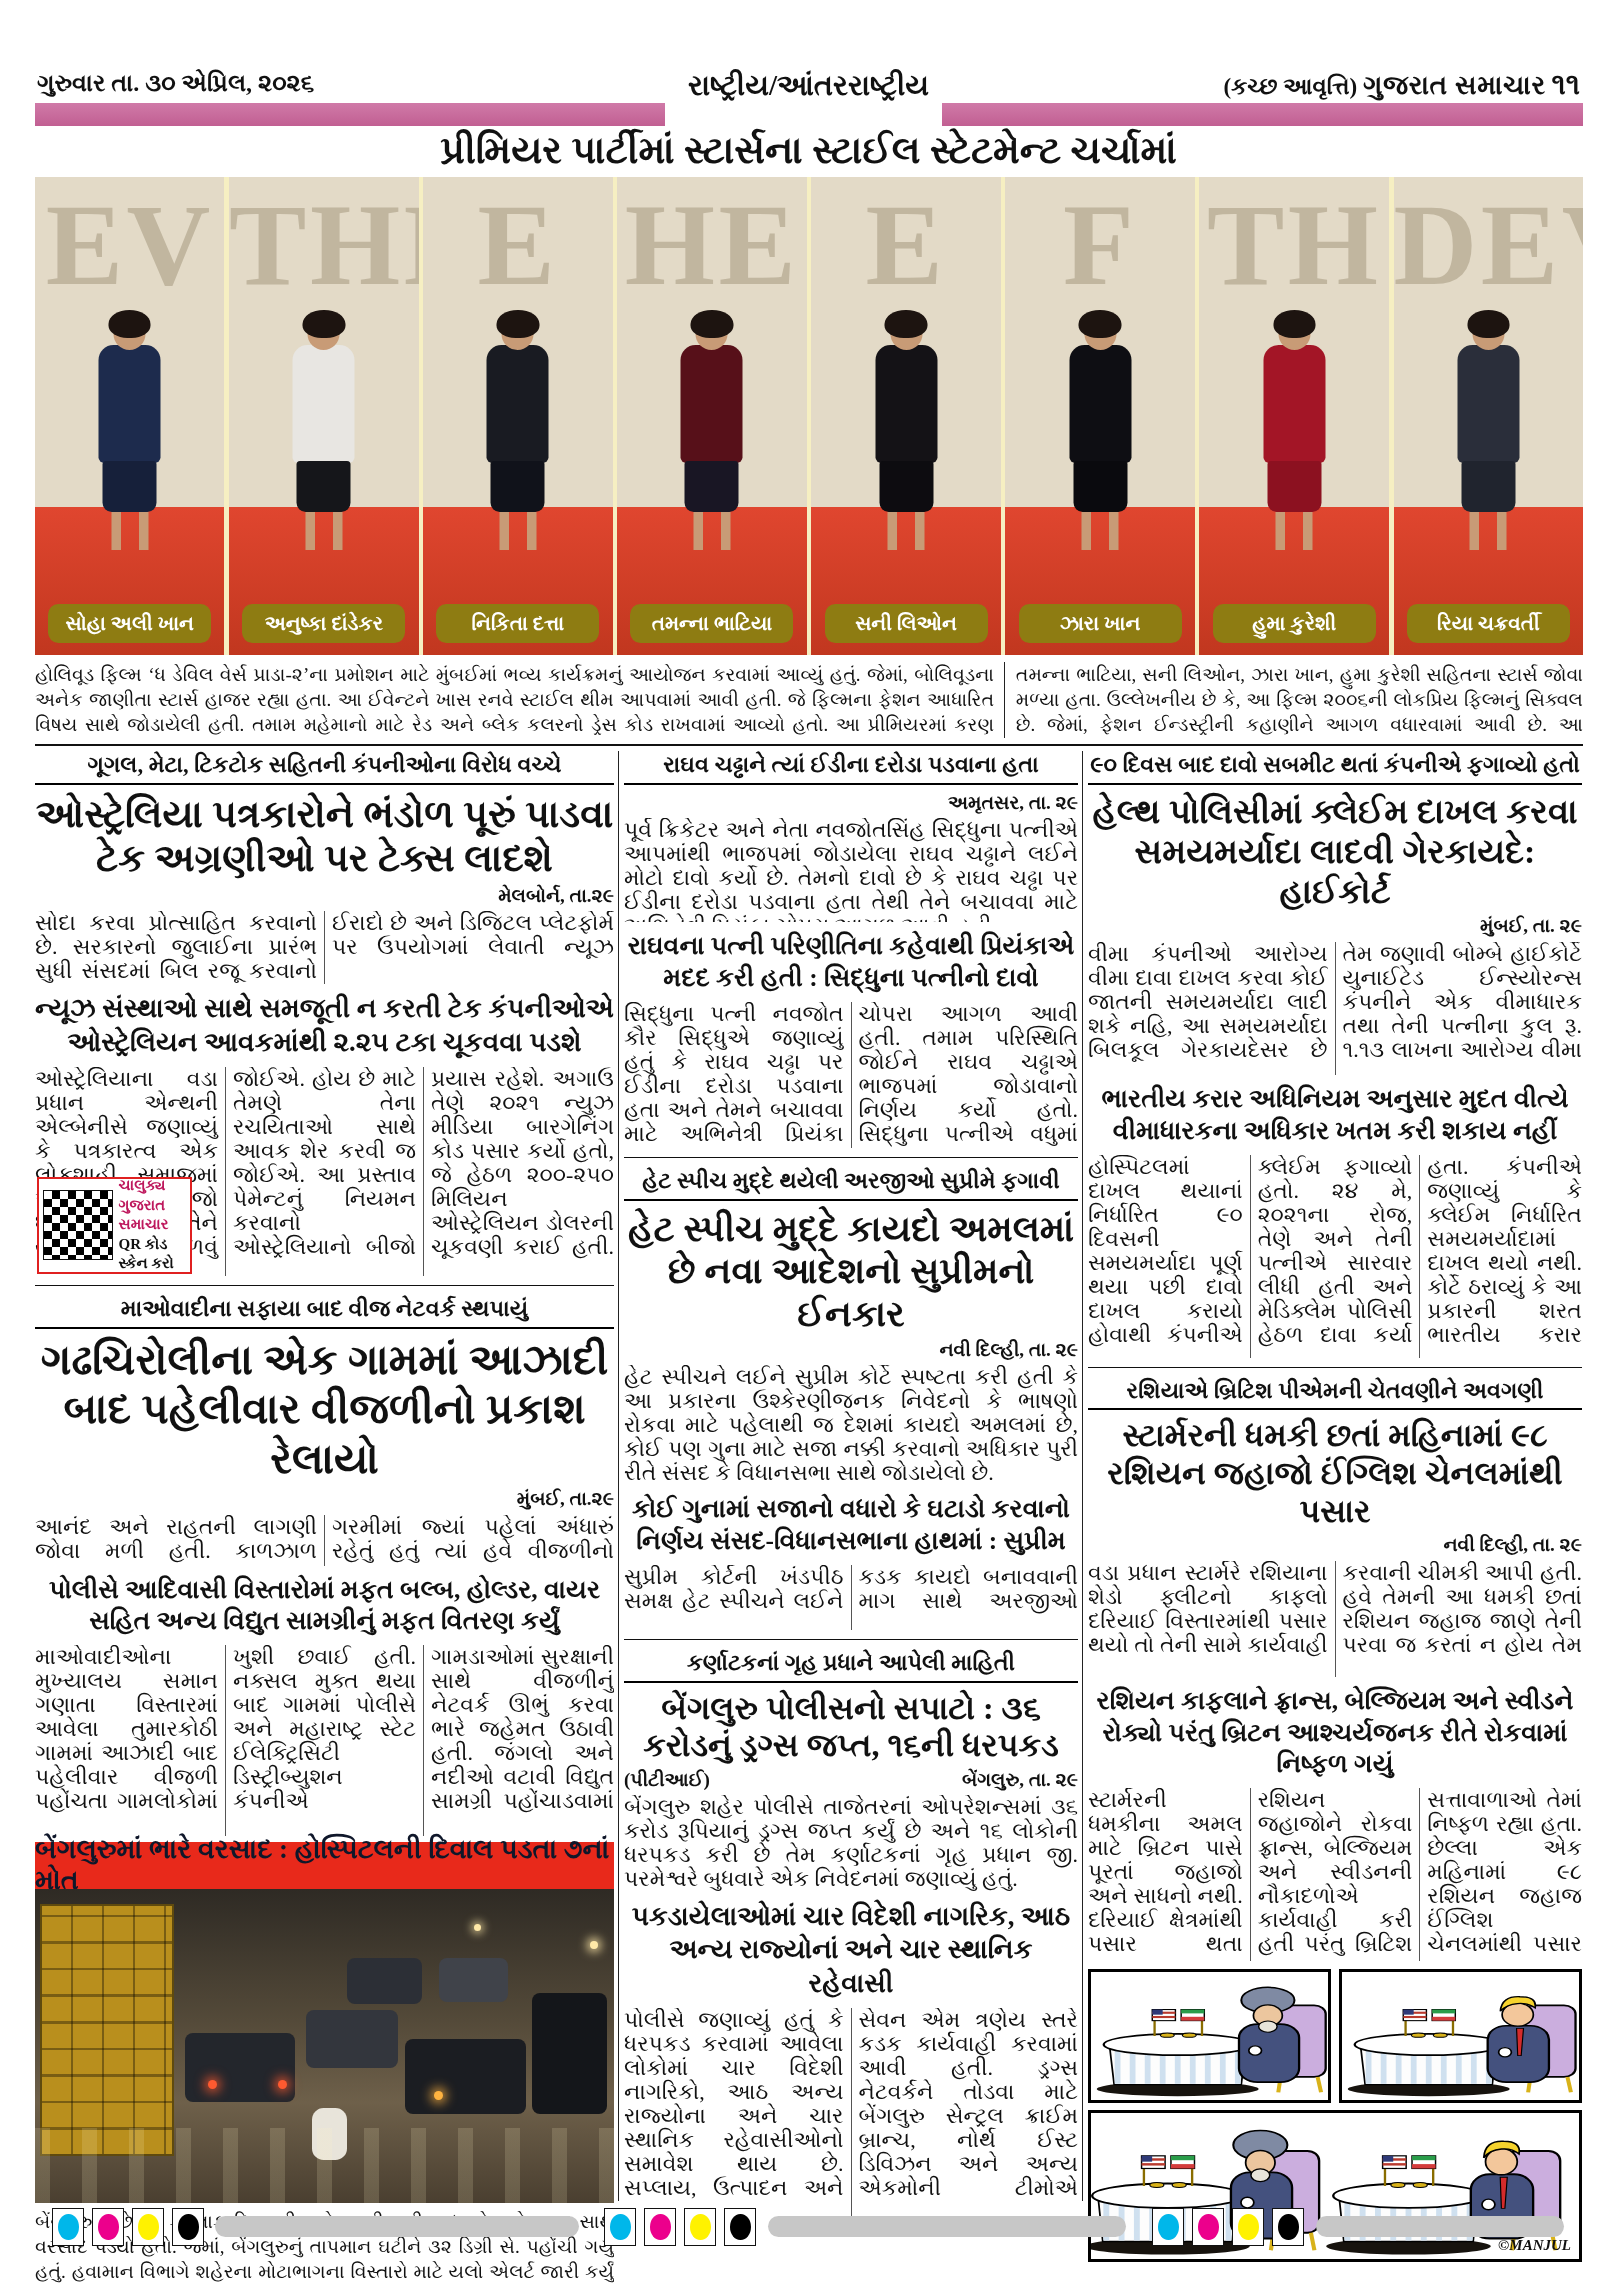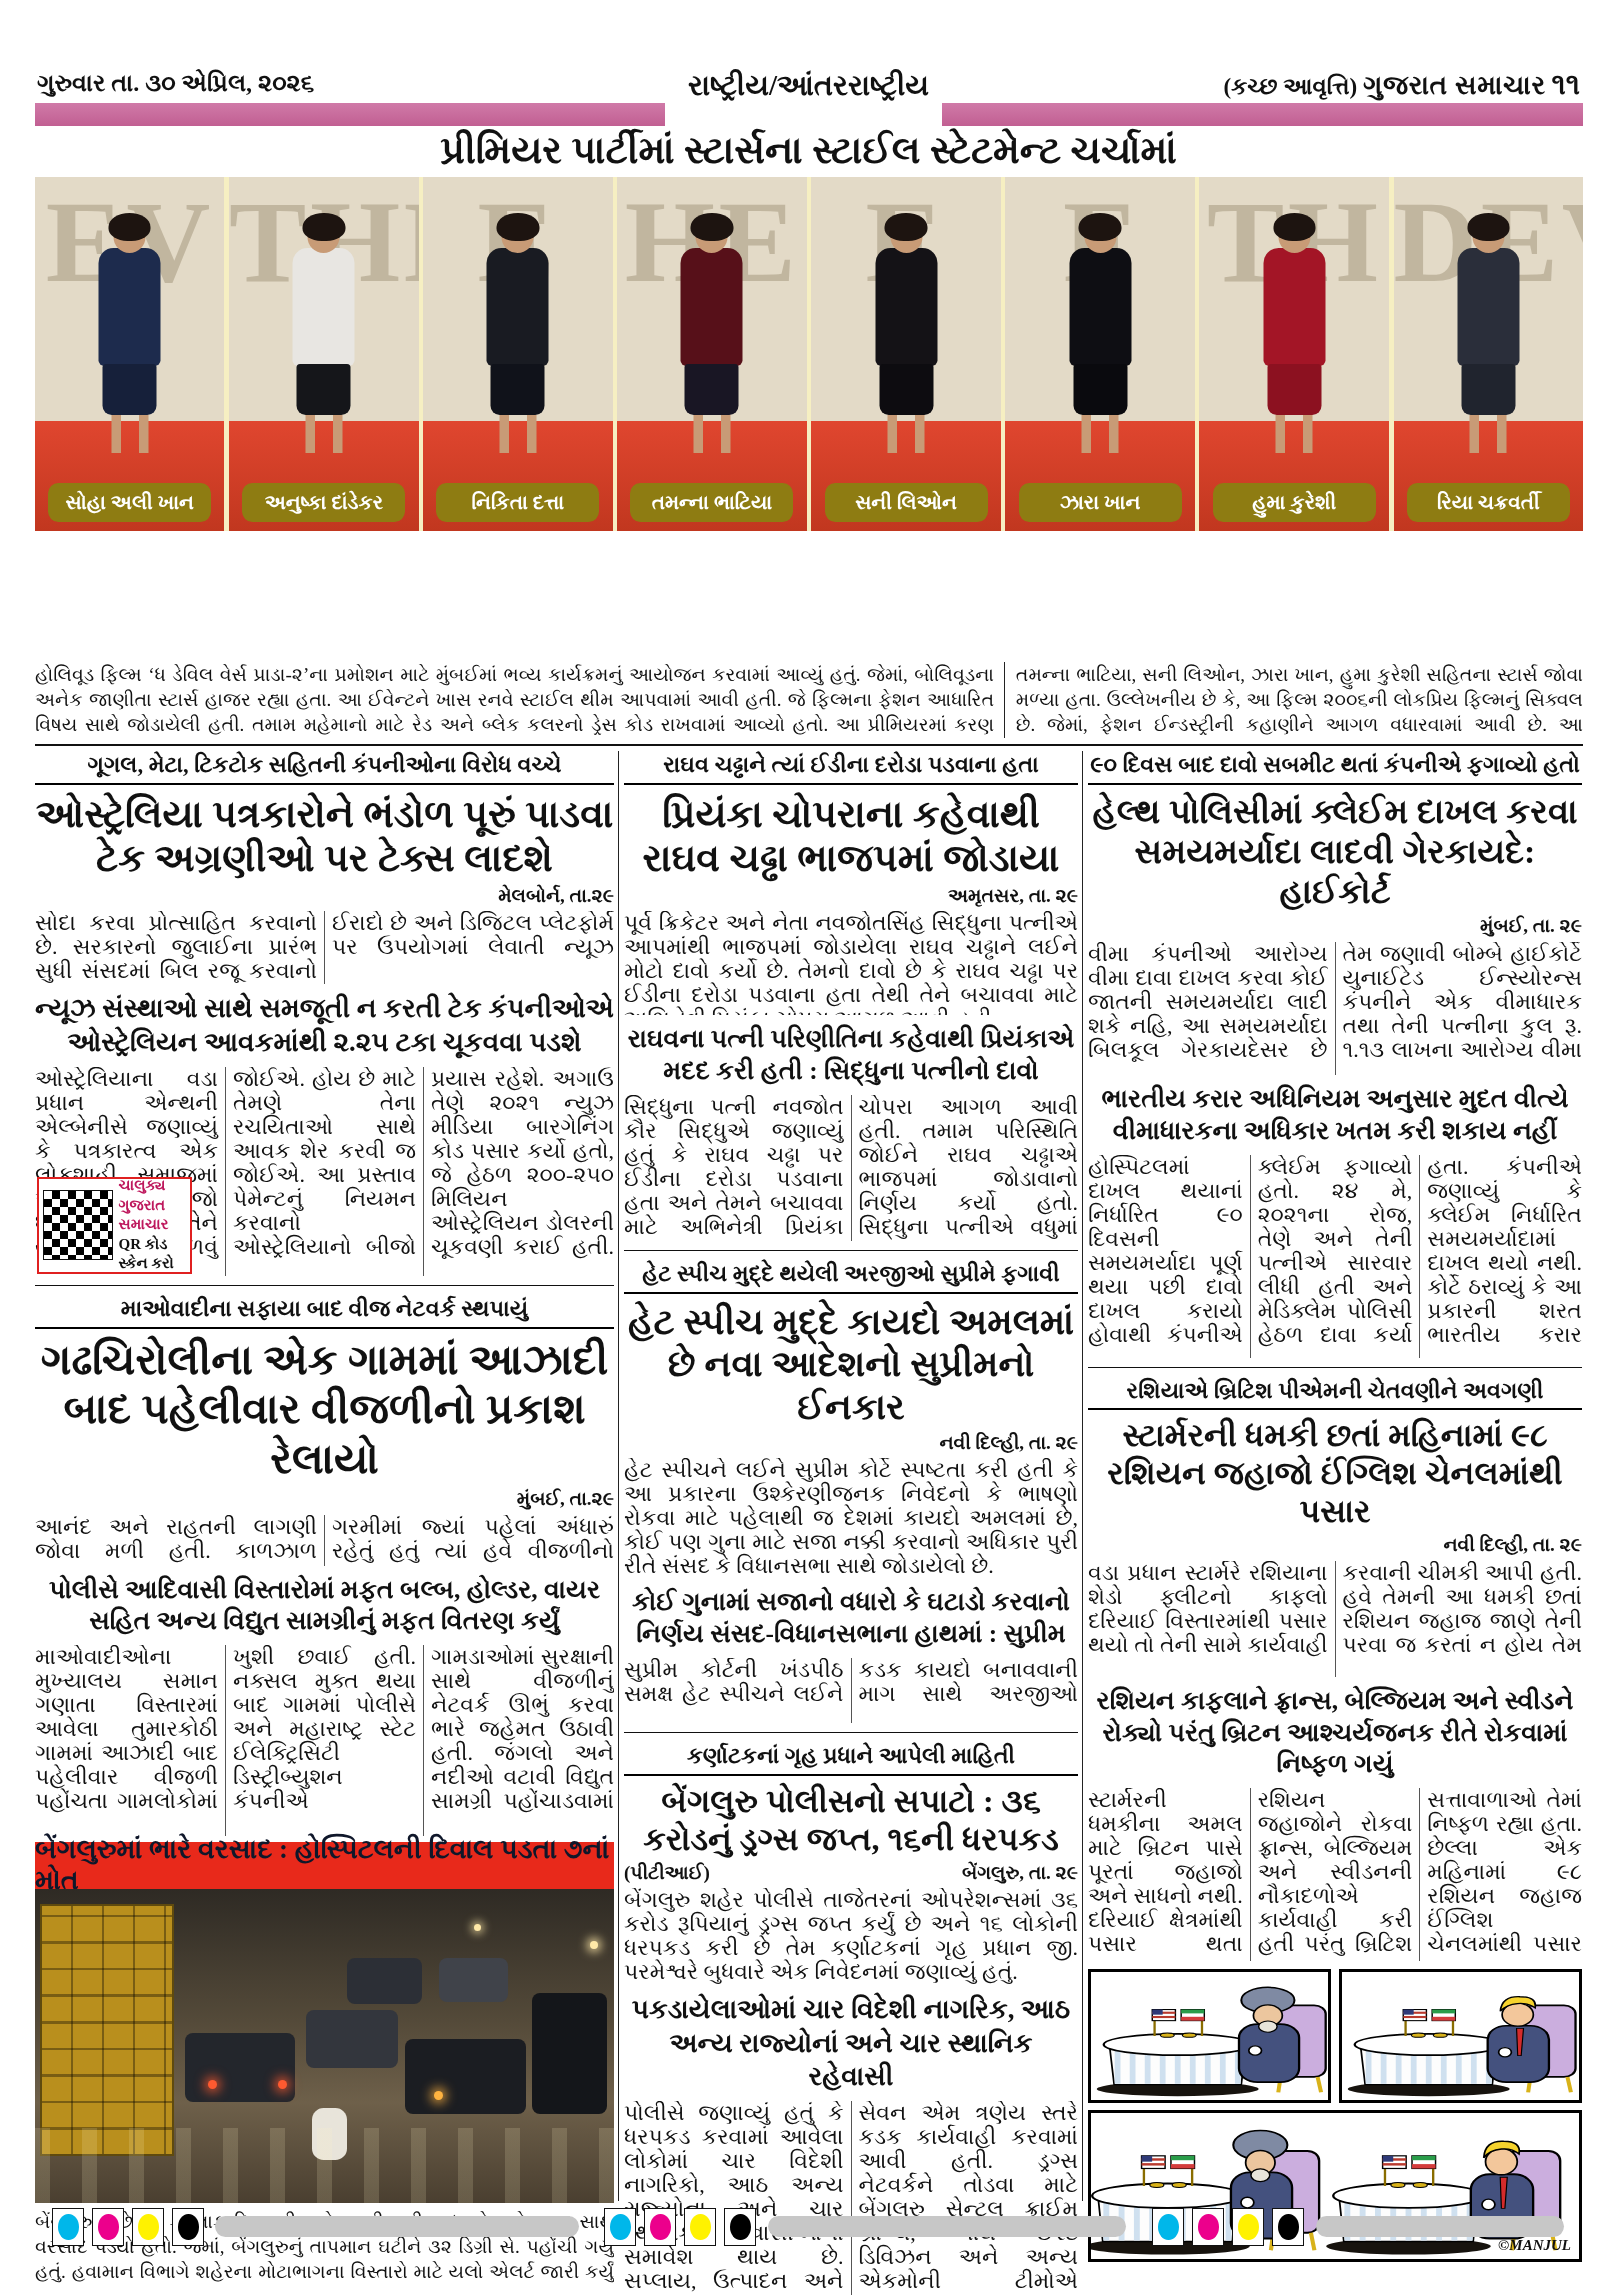--- a/index.html
+++ b/index.html
@@ -11,21 +11,21 @@
   .hdr-right{position:absolute;top:68px;right:37px;font-size:23px;font-weight:bold;white-space:nowrap;}
   .hdr-right .masthead{font-size:26.6px;font-weight:bold;letter-spacing:0.6px;}
   .hdr-right .pageno{font-size:29px;font-weight:bold;}
   .pinkbar{position:absolute;top:103px;height:23px;background:linear-gradient(#d07aa8,#c15f92);}
   .pinkbar.left{left:35px;width:630px;}
   .pinkbar.right{left:942px;width:641px;}
   .section-title{position:absolute;top:69px;left:50%;transform:translateX(-50%);font-size:29px;font-weight:bold;background:#fff;padding:0 16px;z-index:2;}
 
   
   .main-headline{position:absolute;top:128px;left:0;width:100%;text-align:center;font-size:38px;font-weight:bold;}
-  .photo-strip{position:absolute;top:177px;left:35px;width:1548px;height:354px;display:flex;gap:4.6px;background:#f6efc2;}
+  .photo-strip{position:absolute;top:177px;left:35px;width:1548px;height:478px;display:flex;gap:4.6px;background:#f6efc2;}
   .photo{position:relative;flex:1;overflow:hidden;background:#e3dac7;}
   .ghost{position:absolute;top:2%;left:0;right:0;text-align:center;font-size:116px;font-weight:bold;color:rgba(125,110,80,.33);letter-spacing:3.5px;line-height:1;}
   .carpet{position:absolute;left:0;right:0;bottom:0;height:31%;background:linear-gradient(#e0462f,#c1371f);}
   .pfig{position:absolute;left:50%;bottom:22%;transform:translateX(-50%);width:75px;z-index:1;}
   .phead{width:32px;height:32px;border-radius:50%;margin:0 auto;position:relative;background:#c89b76;}
   .phair{position:absolute;top:-8px;left:-5.2px;right:-5.2px;height:28px;border-radius:50% 50% 45% 45%;background:#1d1410;}
   .pbody{width:62px;height:118px;margin:-4.6px auto 0;border-radius:15px 15px 5.8px 5.8px;}
   .pskirt{width:54px;height:51px;margin:-2.3px auto 0;border-radius:3.5px 3.5px 9.2px 9.2px;}
   .plegs{width:37px;height:38px;margin:0 auto;background:linear-gradient(90deg,#c89b76 0 26%,transparent 26% 74%,#c89b76 74%);}
   .pill{position:absolute;left:7%;right:7%;bottom:2.5%;background:#8e7c12;color:#fff;font-weight:bold;font-size:20px;text-align:center;border-radius:10.4px;padding:8px 2.3px;z-index:2;}
@@ -262,21 +262,20 @@
       <div class="dotlight" style="left:439px;top:35px;width:7px;height:7px;background:#ffe9a8;box-shadow:0 0 8px 2.9px rgba(255,233,168,.7);"></div>
       <div class="car" style="left:277px;top:219px;width:35px;height:52px;background-color:#e8e4da;border-radius:11.6px;"></div>
       <div class="glare"></div>
     </div>
     <div class="floodcap">બેંગલુરુમાં છેલ્લા કેટલાક દિવસથી ભારે ગરમી હતી. બુધવારે ભારે પવન સાથે વરસાદ પડ્યો હતો. જેમાં, બેંગલુરુનું તાપમાન ઘટીને ૩૨ ડિગ્રી સે. પહોંચી ગયું હતું. હવામાન વિભાગે શહેરના મોટાભાગના વિસ્તારો માટે યલો એલર્ટ જારી કર્યું છે. બીજી તરફ, ઉત્તર અને પૂર્વ બેંગલુરુ માટે ઓરેન્જ એલર્ટ આપવામાં આવ્યું છે. ૧ મે સુધી બેંગલુરુમાં પ્રી-મોન્સૂન જોવા મળશે. આ વચ્ચે શિવાજીનગર સ્થિત લેડી કર્ઝન હોસ્પિટલ પાસે કમ્પાઉન્ડની દિવાલ પડતા ૭ વ્યક્તિઓના મોત થયા હતા.</div>
   </div>
 
   <div class="col col2">
     <div>
       <div class="kick">રાઘવ ચઢ્ઢાને ત્યાં ઈડીના દરોડા પડવાના હતા</div>
-      <div class="head h-c">પ્રિયંકા ચોપરાના કહેવાથી રાઘવ ચઢ્ઢા ભાજપમાં જોડાયા</div>
       <div class="dl">અમૃતસર, તા. ૨૯</div>
       <div class="body" style="height:104px">પૂર્વ ક્રિકેટર અને નેતા નવજોતસિંહ સિદ્ધુના પત્નીએ આપમાંથી ભાજપમાં જોડાયેલા રાઘવ ચઢ્ઢાને લઈને મોટો દાવો કર્યો છે. તેમનો દાવો છે કે રાઘવ ચઢ્ઢા પર ઈડીના દરોડા પડવાના હતા તેથી તેને બચાવવા માટે અભિનેત્રી પ્રિયંકા ચોપરા આગળ આવી હતી.</div>
       <div class="sub" style="font-size:25.4px">રાઘવના પત્ની પરિણીતિના કહેવાથી પ્રિયંકાએ મદદ કરી હતી : સિદ્ધુના પત્નીનો દાવો</div>
       <div class="body cols2" style="height:146px">સિદ્ધુના પત્ની નવજોત કૌર સિદ્ધુએ જણાવ્યું હતું કે રાઘવ ચઢ્ઢા પર ઈડીના દરોડા પડવાના હતા અને તેમને બચાવવા માટે અભિનેત્રી પ્રિયંકા ચોપરા આગળ આવી હતી. તમામ પરિસ્થિતિ જોઈને રાઘવ ચઢ્ઢાએ ભાજપમાં જોડાવાનો નિર્ણય કર્યો હતો. સિદ્ધુના પત્નીએ વધુમાં કહ્યું હતું કે આ અંગે રાઘવ ચઢ્ઢા કે ભાજપ તરફથી પ્રિયંકા ચોપરા દ્વારા કોઈ જ જવાબ આપવામાં આવ્યો નથી.</div>
     </div>
     <hr class="artrule">
     <div>
       <div class="kick">હેટ સ્પીચ મુદ્દે થયેલી અરજીઓ સુપ્રીમે ફગાવી</div>
       <div class="head h-d">હેટ સ્પીચ મુદ્દે કાયદો અમલમાં છે નવા આદેશનો સુપ્રીમનો ઈનકાર</div>
       <div class="dl">નવી દિલ્હી, તા. ૨૯</div>

